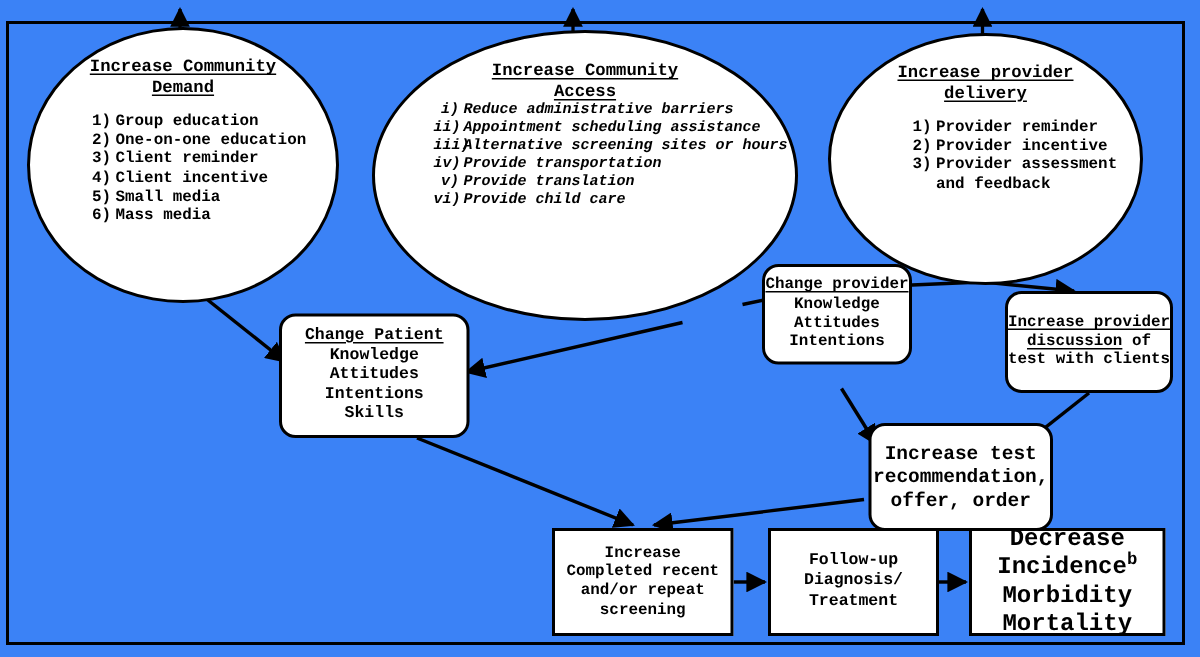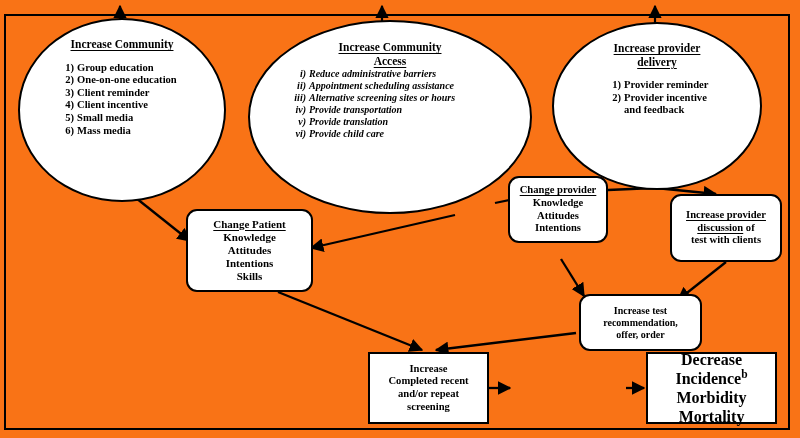--- a/index.html
+++ b/index.html
@@ -4,22 +4,22 @@
 <style>
   html, body {
     margin: 0;
     padding: 0;
     background: #ffffff;
   }
   #canvas {
     position: relative;
     width: 800px;
     height: 438px;
-    background: #f97316;
-    font-family: Liberation Serif, serif;
+    background: #3b82f6;
+    font-family: Liberation Mono, monospace;
     overflow: hidden;
   }
   #outer-border {
     position: absolute;
     left: 4px;
     top: 14px;
     width: 786px;
     height: 416px;
     border: 2.5px solid #000;
     box-sizing: border-box;
@@ -147,20 +147,21 @@
 
     <line x1="489" y1="388" x2="510" y2="388" stroke="#000" stroke-width="2.3" marker-end="url(#arrow)"></line>
     <line x1="626" y1="388" x2="644" y2="388" stroke="#000" stroke-width="2.3" marker-end="url(#arrow)"></line>
   </svg>
 
   <div class="ellipse-node" style="left:18px; top:18px; width:208px; height:184px;">
     <div class="shape"></div>
     <div class="content" style="padding-top:20px;">
       <div class="node-title" style="font-size:11.5px;">
         <div>Increase Community</div>
+        <div>Demand</div>
       </div>
       <ul class="list" style="font-size:10.6px; margin-top:10px; text-align:left; padding-left:38px;">
         <li><span class="rnum">1)</span><span>Group education</span></li>
         <li><span class="rnum">2)</span><span>One-on-one education</span></li>
         <li><span class="rnum">3)</span><span>Client reminder</span></li>
         <li><span class="rnum">4)</span><span>Client incentive</span></li>
         <li><span class="rnum">5)</span><span>Small media</span></li>
         <li><span class="rnum">6)</span><span>Mass media</span></li>
       </ul>
     </div>
@@ -187,20 +188,21 @@
   <div class="ellipse-node" style="left:552px; top:22px; width:210px; height:168px;">
     <div class="shape"></div>
     <div class="content" style="padding-top:20px;">
       <div class="node-title" style="font-size:11.5px;">
         <div>Increase provider</div>
         <div>delivery</div>
       </div>
       <ul class="list" style="font-size:10.6px; margin-top:10px; text-align:left; padding-left:51px;">
         <li><span class="rnum">1)</span><span>Provider reminder</span></li>
         <li><span class="rnum">2)</span><span>Provider incentive</span></li>
+        <li><span class="rnum">3)</span><span>Provider assessment</span></li>
         <li><span class="rnum"></span><span>and feedback</span></li>
       </ul>
     </div>
   </div>
 
   <div class="box-node rounded" style="left:186px; top:209px; width:127px; height:83px; font-size:11px;">
     <div class="line u">Change Patient</div>
     <div class="line">Knowledge</div>
     <div class="line">Attitudes</div>
     <div class="line">Intentions</div>
@@ -213,33 +215,38 @@
     <div class="line">Attitudes</div>
     <div class="line">Intentions</div>
   </div>
 
   <div class="box-node rounded" style="left:670px; top:194px; width:112px; height:68px; font-size:10.6px;">
     <div class="line u">Increase provider</div>
     <div class="line"><span class="u">discussion</span><span> of</span></div>
     <div class="line">test with clients</div>
   </div>
 
-  <div class="box-node rounded" style="left:579px; top:294px; width:123px; height:57px; font-size:10px;">
+  <div class="box-node rounded" style="left:579px; top:282px; width:123px; height:72px; font-size:13px;">
     <div class="line">Increase test</div>
     <div class="line">recommendation,</div>
     <div class="line">offer, order</div>
   </div>
 
   <div class="box-node" style="left:368px; top:352px; width:121px; height:72px; font-size:10.6px;">
     <div class="line">Increase</div>
     <div class="line">Completed recent</div>
     <div class="line">and/or repeat</div>
     <div class="line">screening</div>
   </div>
 
+  <div class="box-node" style="left:512px; top:352px; width:114px; height:72px; font-size:11px;">
+    <div class="line">Follow-up</div>
+    <div class="line">Diagnosis/</div>
+    <div class="line">Treatment</div>
+  </div>
 
   <div class="box-node" style="left:646px; top:352px; width:131px; height:72px; font-size:16px;">
     <div class="line">Decrease</div>
     <div class="line"><span>Incidence</span><sup>b</sup></div>
     <div class="line">Morbidity</div>
     <div class="line">Mortality</div>
   </div>
 
 </div>
 

